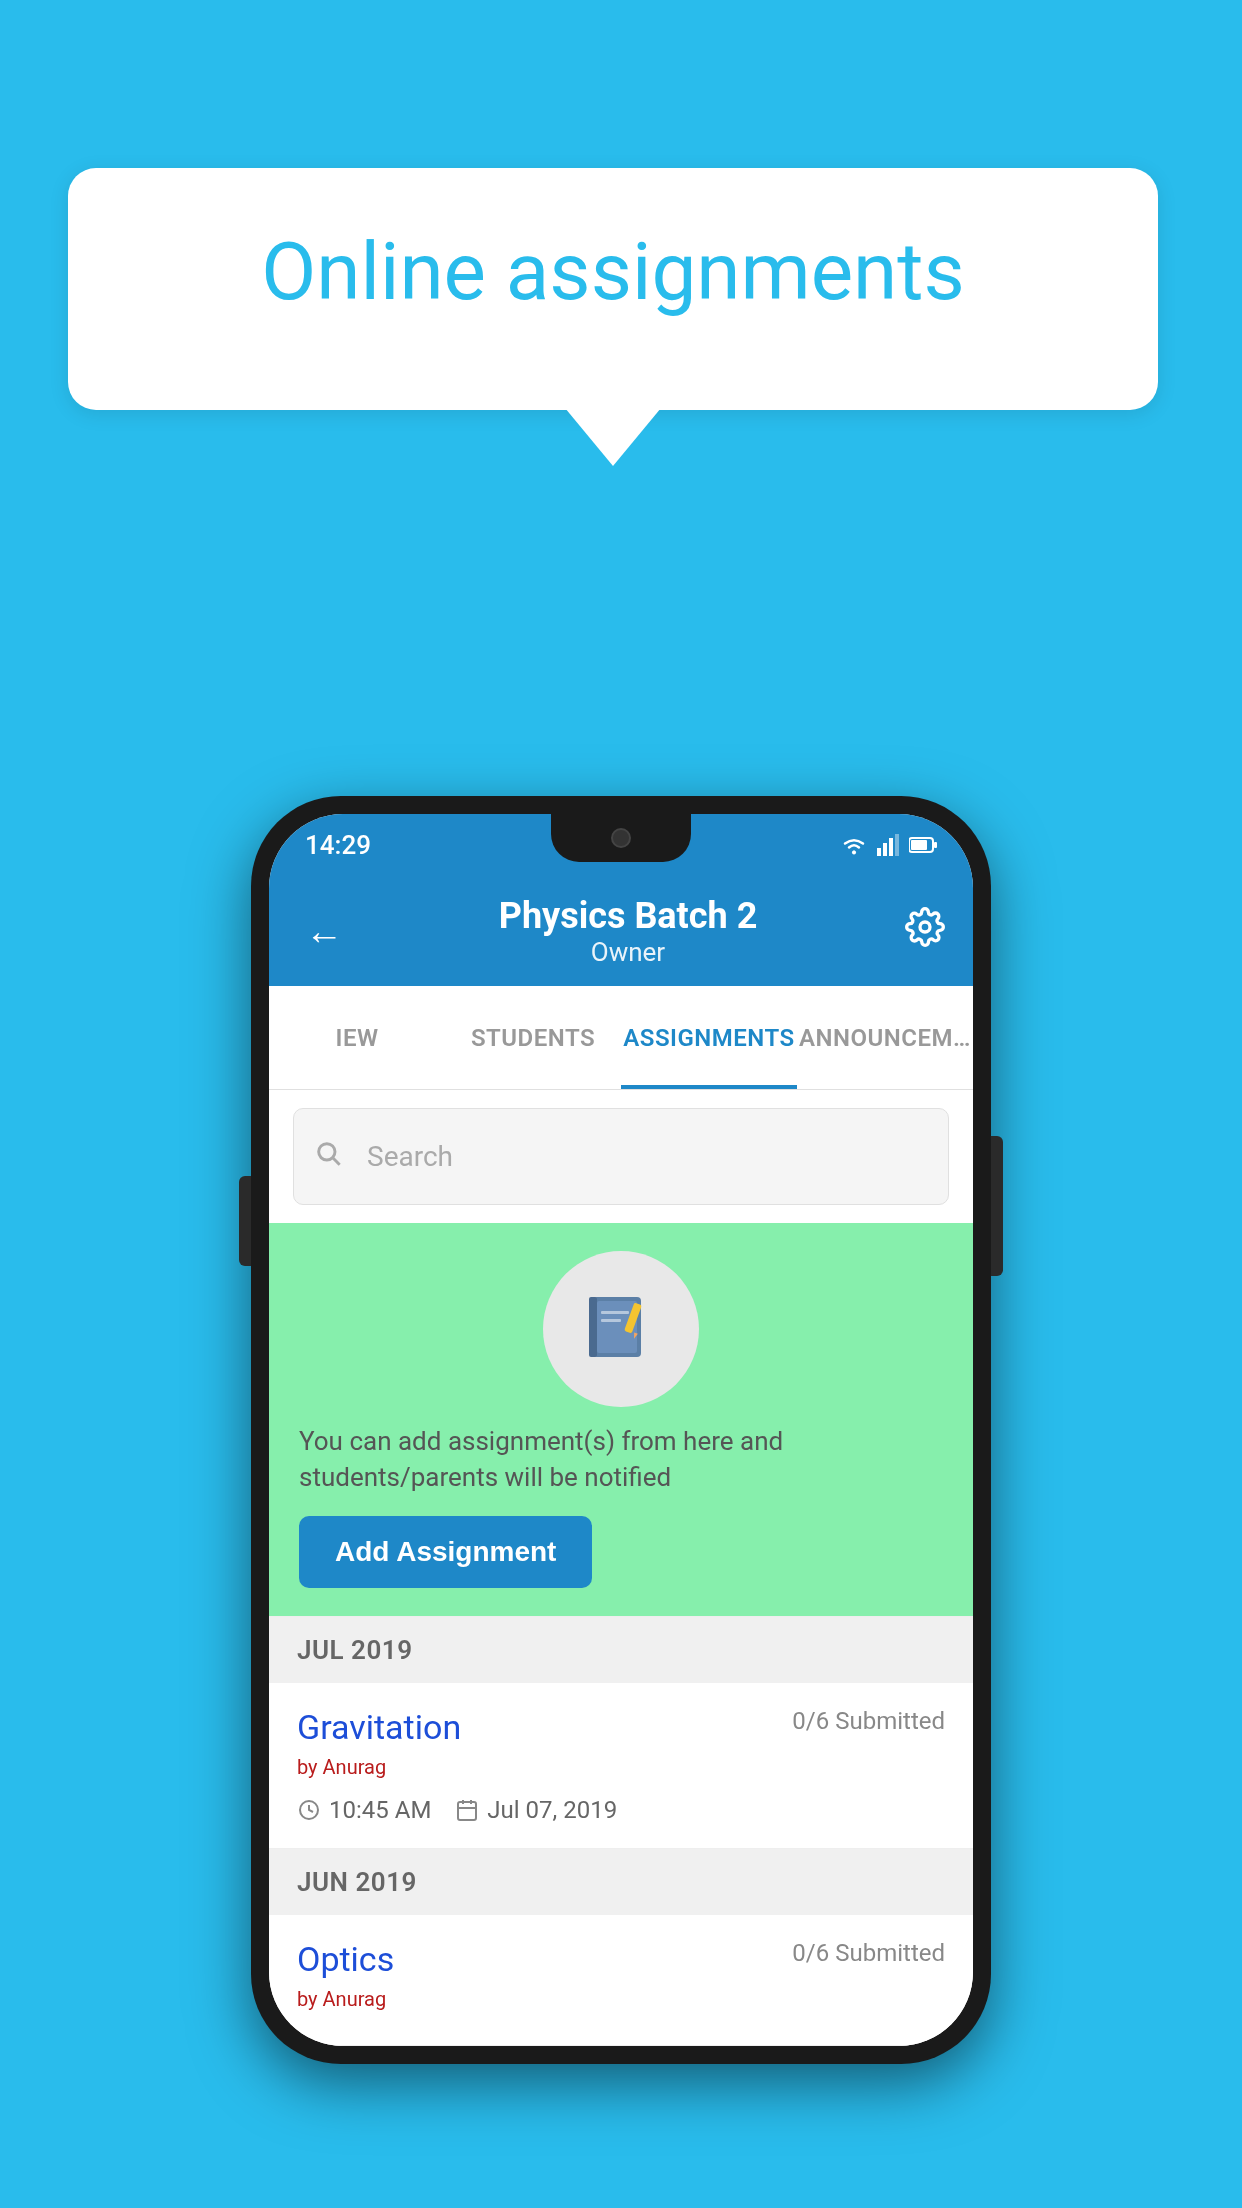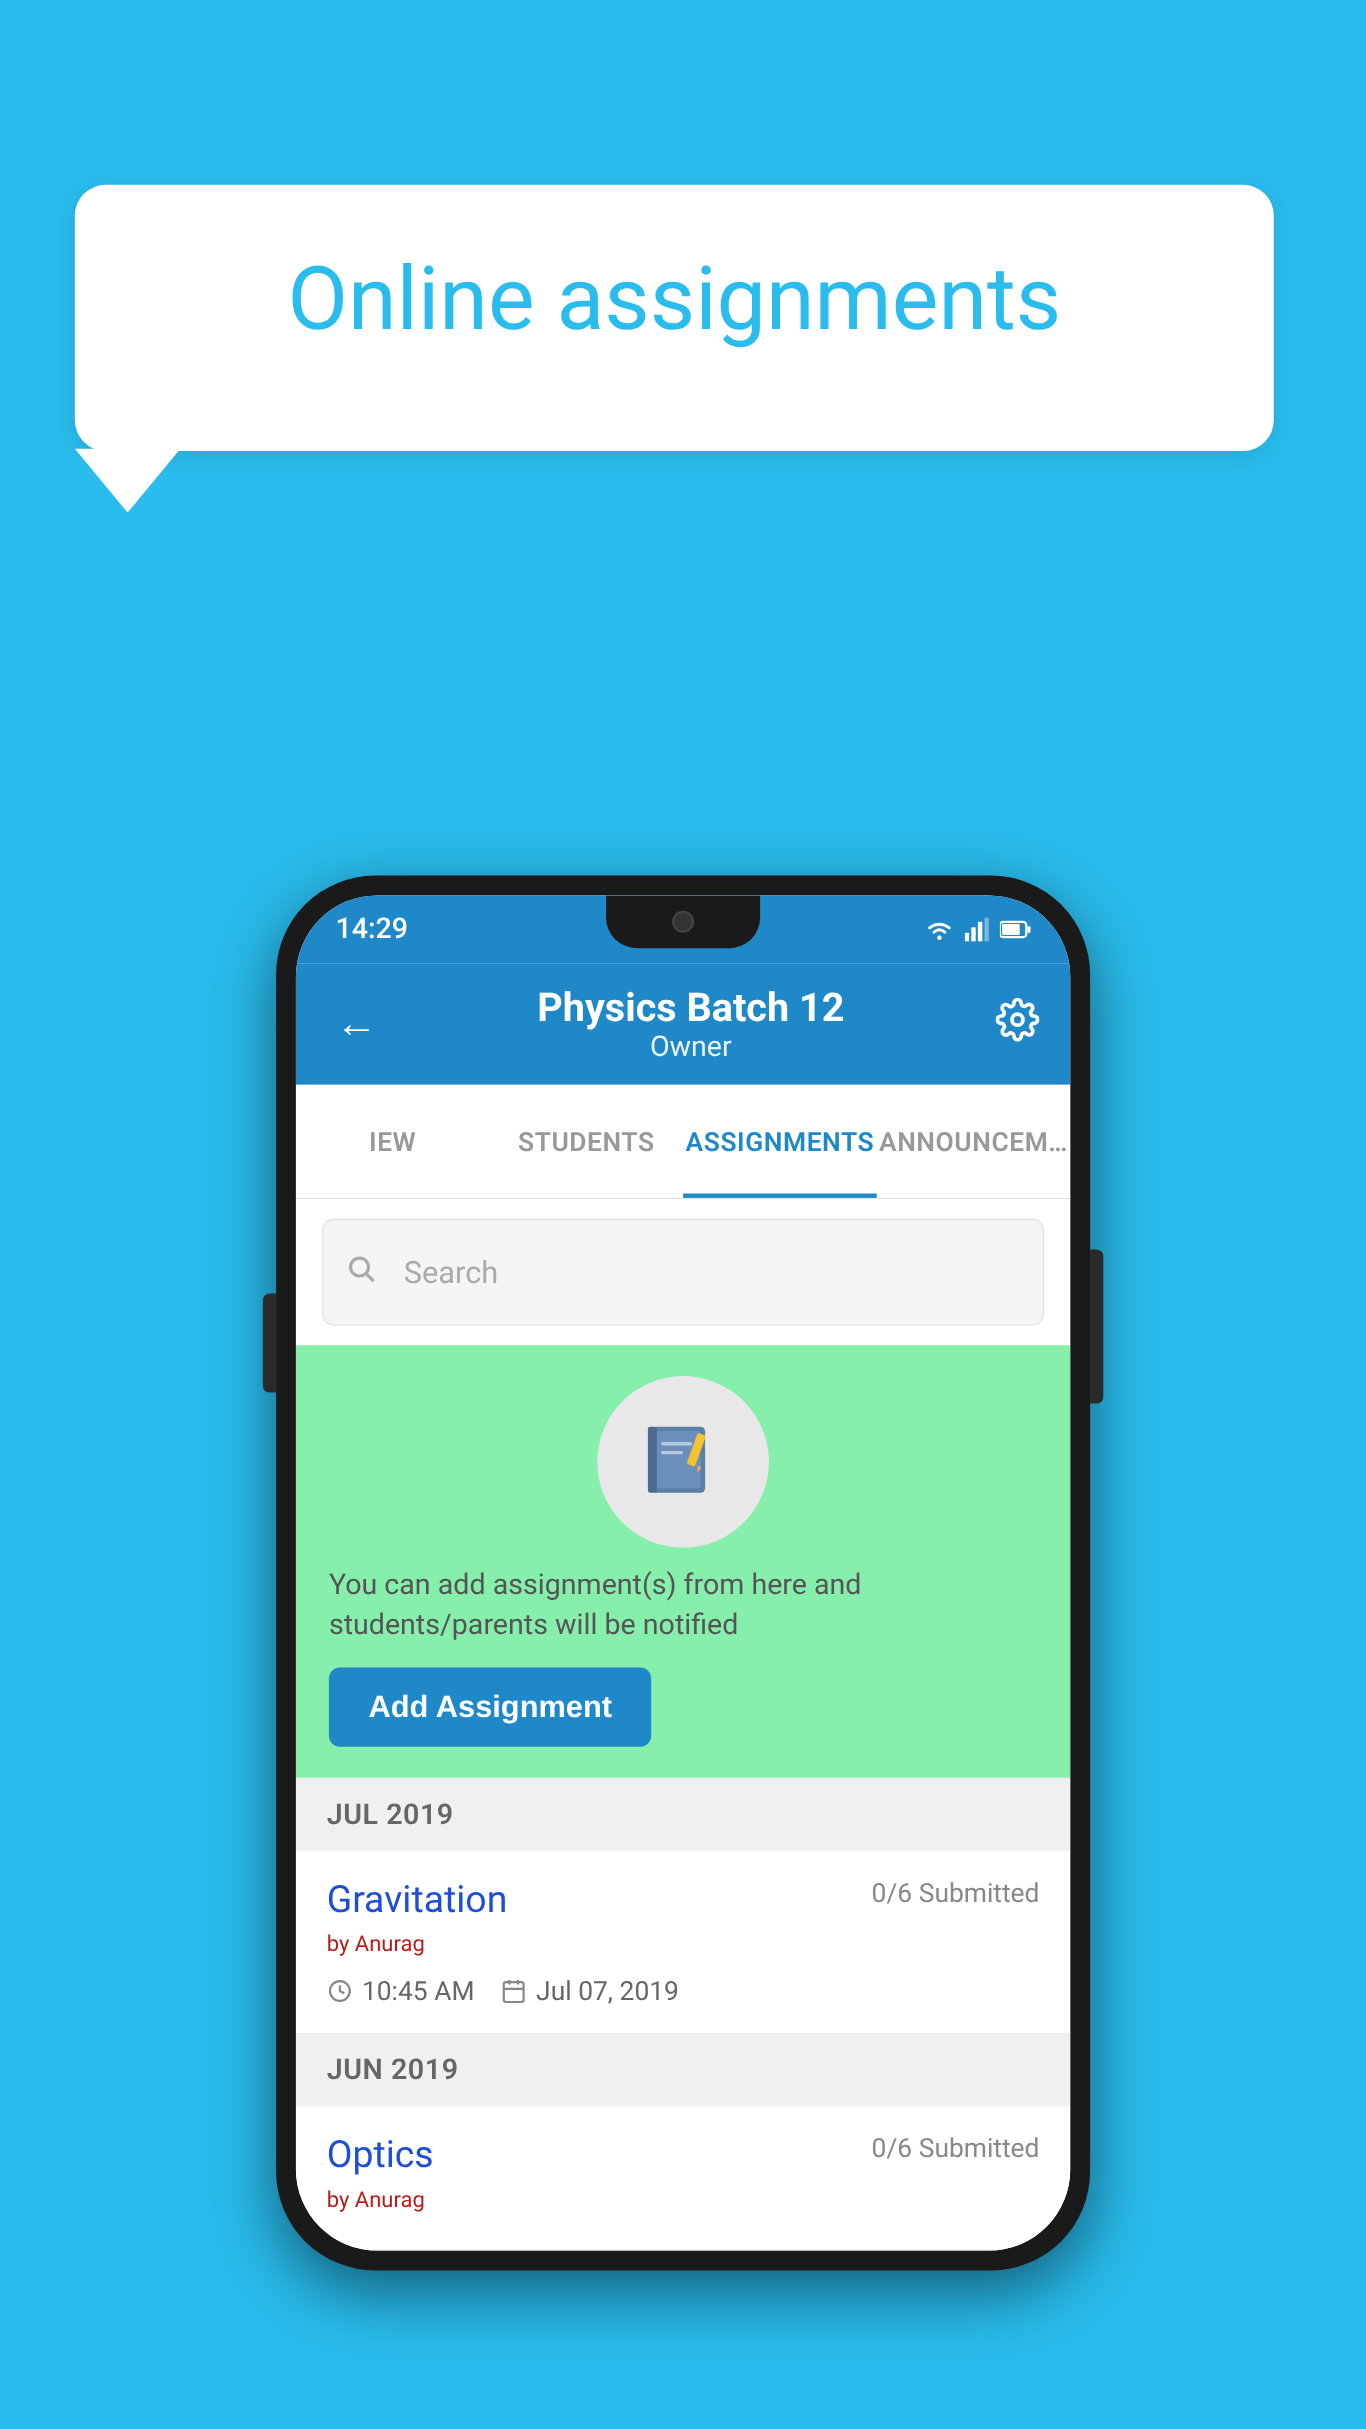--- a/index.html
+++ b/index.html
@@ -14,20 +14,21 @@
     }
 
     
     .speech-bubble-wrapper {
       position: absolute;
       top: 168px;
       left: 68px;
       right: 84px;
       display: flex;
       flex-direction: column;
+      align-items: center;
     }
 
     .speech-bubble {
       background: white;
       border-radius: 28px;
       padding: 60px 70px 70px;
       width: 100%;
       box-shadow: 0 4px 20px rgba(0,0,0,0.1);
     }
 
@@ -400,21 +401,21 @@
             <rect x="0" y="2" width="24" height="14" rx="3" stroke="white" stroke-width="2" fill="none"></rect>
             <rect x="2" y="4" width="16" height="10" rx="1" fill="white"></rect>
             <rect x="25" y="6" width="3" height="6" rx="1" fill="white"></rect>
           </svg>
         </div>
       </div>
 
       <div class="app-bar">
         <div class="back-btn">←</div>
         <div class="app-bar-title-area">
-          <div class="app-bar-title">Physics Batch 12</div>
+          <div class="app-bar-title">Physics Batch 2</div>
           <div class="app-bar-subtitle">Owner</div>
         </div>
         <div class="settings-btn">
           <svg class="settings-svg" viewBox="0 0 24 24">
             <circle cx="12" cy="12" r="3"></circle>
             <path d="M19.4 15a1.65 1.65 0 0 0 .33 1.82l.06.06a2 2 0 1 1-2.83 2.83l-.06-.06a1.65 1.65 0 0 0-1.82-.33 1.65 1.65 0 0 0-1 1.51V21a2 2 0 1 1-4 0v-.09A1.65 1.65 0 0 0 9 19.4a1.65 1.65 0 0 0-1.82.33l-.06.06a2 2 0 1 1-2.83-2.83l.06-.06A1.65 1.65 0 0 0 4.68 15a1.65 1.65 0 0 0-1.51-1H3a2 2 0 1 1 0-4h.09A1.65 1.65 0 0 0 4.6 9a1.65 1.65 0 0 0-.33-1.82l-.06-.06a2 2 0 1 1 2.83-2.83l.06.06A1.65 1.65 0 0 0 9 4.68a1.65 1.65 0 0 0 1-1.51V3a2 2 0 1 1 4 0v.09a1.65 1.65 0 0 0 1 1.51 1.65 1.65 0 0 0 1.82-.33l.06-.06a2 2 0 1 1 2.83 2.83l-.06.06A1.65 1.65 0 0 0 19.4 9a1.65 1.65 0 0 0 1.51 1H21a2 2 0 1 1 0 4h-.09a1.65 1.65 0 0 0-1.51 1z"></path>
           </svg>
         </div>
       </div>
 

